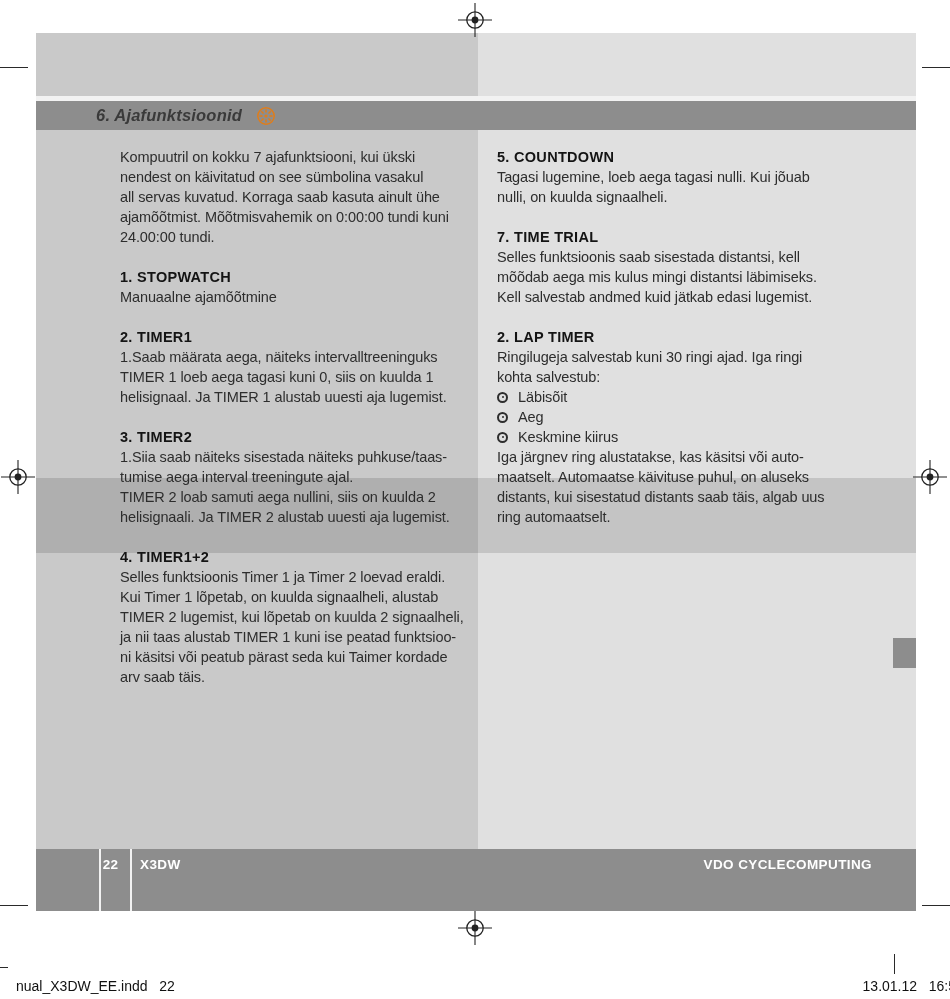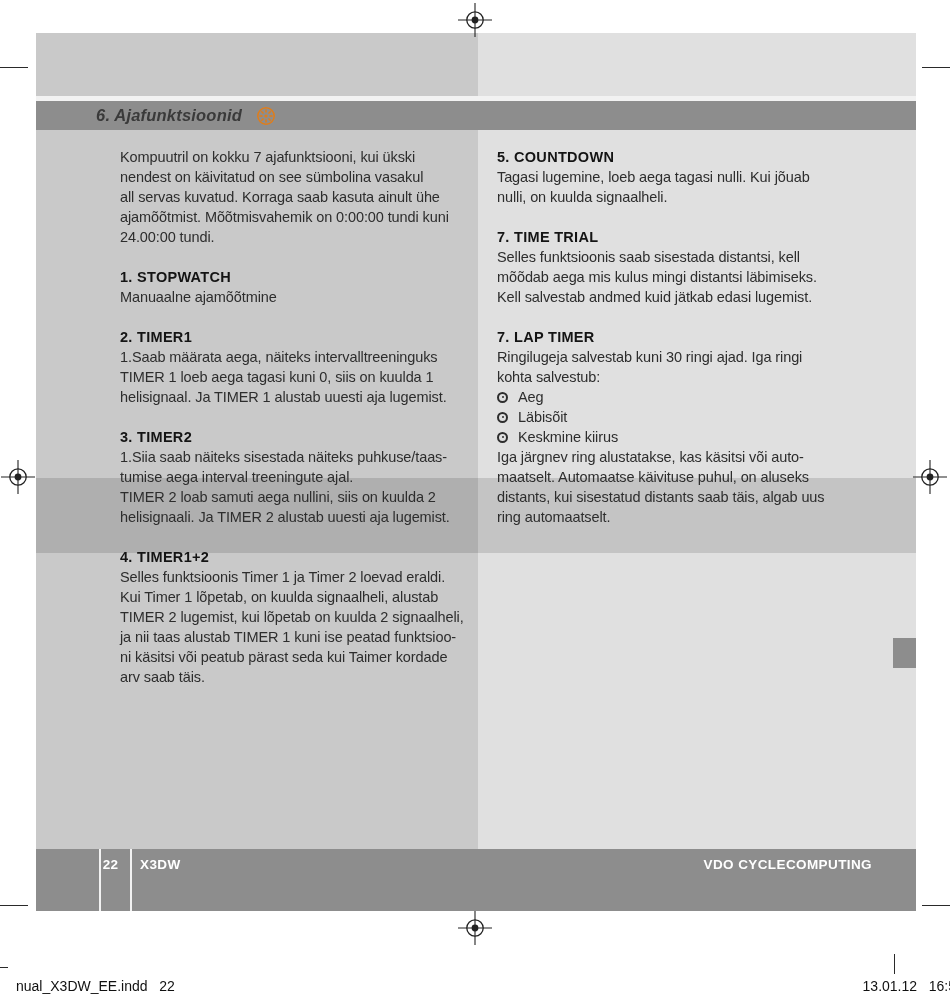--- a/index.html
+++ b/index.html
@@ -148,30 +148,30 @@
         <p class="body-text">Tagasi lugemine, loeb aega tagasi nulli. Kui jõuab
 nulli, on kuulda signaalheli.</p>
       </div>
       <div class="section">
         <h3>7. TIME TRIAL</h3>
         <p class="body-text">Selles funktsioonis saab sisestada distantsi, kell
 mõõdab aega mis kulus mingi distantsi läbimiseks.
 Kell salvestab andmed kuid jätkab edasi lugemist.</p>
       </div>
       <div class="section">
-        <h3>7. LAP TIMER</h3>
+        <h3>2. LAP TIMER</h3>
         <p class="body-text">Ringilugeja salvestab kuni 30 ringi ajad. Iga ringi
 kohta salvestub:</p>
         <div class="bullet-row">
           <span class="bullet-icon"></span>
-          <span>Aeg</span>
+          <span>Läbisõit</span>
         </div>
         <div class="bullet-row">
           <span class="bullet-icon"></span>
-          <span>Läbisõit</span>
+          <span>Aeg</span>
         </div>
         <div class="bullet-row">
           <span class="bullet-icon"></span>
           <span>Keskmine kiirus</span>
         </div>
         <p class="body-text">Iga järgnev ring alustatakse, kas käsitsi või auto-
 maatselt. Automaatse käivituse puhul, on aluseks
 distants, kui sisestatud distants saab täis, algab uus
 ring automaatselt.</p>
       </div>

